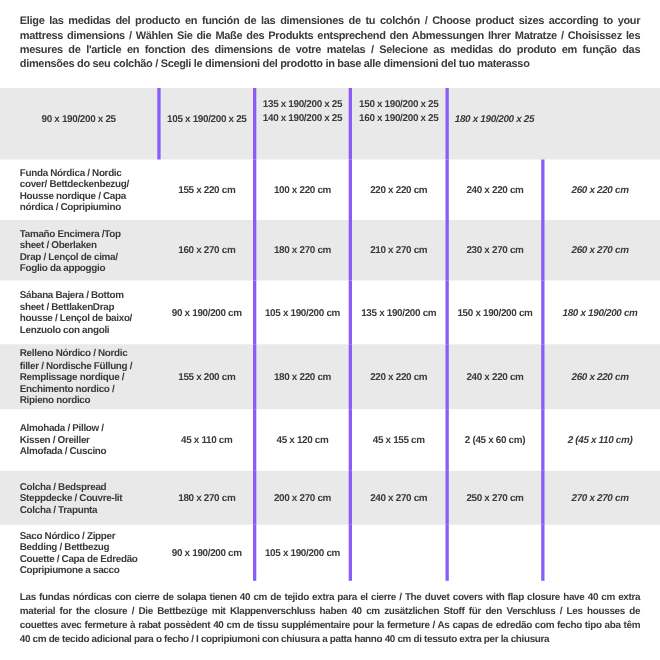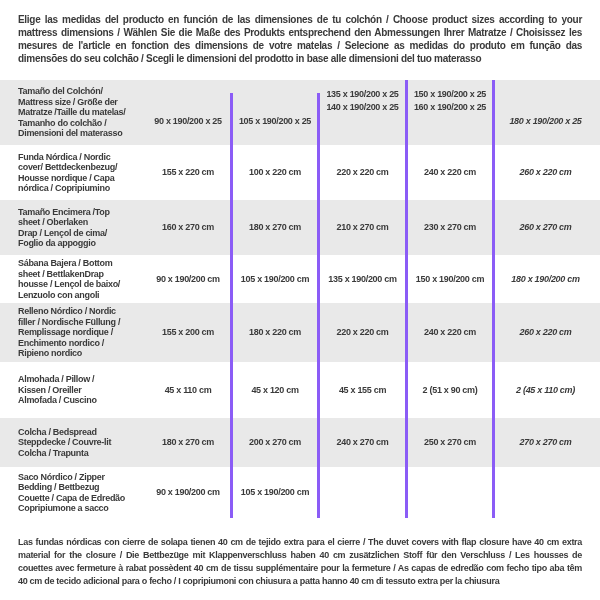--- a/index.html
+++ b/index.html
@@ -14,59 +14,54 @@
     text-align:justify;
   }
   .sizetable{
     position:absolute;top:80px;left:0;width:600px;
   }
   .row{
     display:grid;
     grid-template-columns:146px 87px 87px 88px 87px 105px;
     width:600px;box-sizing:border-box;
   }
-  .r0{height:65px}.r1{height:55px}.r2{height:55px}.r3{height:48px}
+  .r0{height:65px}.r1{height:55px}.r2{height:55px}.r3{height:58px}
   .r4{height:59px}.r5{height:56px}.r6{height:49px}.r7{height:51px}
   .shade{background:#e9e9e9;}
   .cell{
     box-sizing:border-box;display:flex;flex-direction:column;
     justify-content:center;white-space:pre-line;
     font-size:9px;letter-spacing:-0.3px;
   }
   .label{
     padding-left:18px;line-height:10.5px;text-align:left;
   }
   .val{
     align-items:center;text-align:center;line-height:13px;
   }
   .bdr{border-right:3px solid #8b5cf6;}
   .last{padding-right:4px;font-style:italic;}
   
   .hv{justify-content:flex-start;}
-  .hv.one{padding-top:22px;margin-top:13px;}
+  .hv.one{padding-top:22px;}
   .hv.two{padding-top:8px;}
   .footer{
     position:absolute;top:536px;left:18px;right:18px;
     font-size:9px;line-height:13px;letter-spacing:-0.3px;
     text-align:justify;
   }
 </style>
 </head>
 <body>
 
 <div class="intro">Elige las medidas del producto en función de las dimensiones de tu colchón / Choose product sizes according to your mattress dimensions / Wählen Sie die Maße des Produkts entsprechend den Abmessungen Ihrer Matratze / Choisissez les mesures de l'article en fonction des dimensions de votre matelas / Selecione as medidas do produto em função das dimensões do seu colchão / Scegli le dimensioni del prodotto in base alle dimensioni del tuo materasso</div>
 
 <div class="sizetable">
 
   <div class="row r0 shade">
-    <div class="cell label">Tamaño del Colchón/
-Mattress size / Größe der
-Matratze /Taille du matelas/
-Tamanho do colchão /
-Dimensioni del materasso</div>
     <div class="cell val hv one bdr">90 x 190/200 x 25</div>
     <div class="cell val hv one bdr">105 x 190/200 x 25</div>
     <div class="cell val hv two bdr">135 x 190/200 x 25
 140 x 190/200 x 25</div>
     <div class="cell val hv two bdr">150 x 190/200 x 25
 160 x 190/200 x 25</div>
     <div class="cell val hv one last">180 x 190/200 x 25</div>
   </div>
 
   <div class="row r1">
@@ -118,21 +113,21 @@
     <div class="cell val last">260 x 220 cm</div>
   </div>
 
   <div class="row r5">
     <div class="cell label">Almohada  / Pillow /
 Kissen / Oreiller
 Almofada / Cuscino</div>
     <div class="cell val bdr">45 x 110 cm</div>
     <div class="cell val bdr">45 x 120 cm</div>
     <div class="cell val bdr">45 x 155 cm</div>
-    <div class="cell val bdr">2 (51 x 90 cm)</div>
+    <div class="cell val bdr">2 (45 x 60 cm)</div>
     <div class="cell val last">2 (45 x 110 cm)</div>
   </div>
 
   <div class="row r6 shade">
     <div class="cell label">Colcha / Bedspread
 Steppdecke / Couvre-lit
 Colcha / Trapunta</div>
     <div class="cell val bdr">180 x 270 cm</div>
     <div class="cell val bdr">200 x 270 cm</div>
     <div class="cell val bdr">240 x 270 cm</div>

